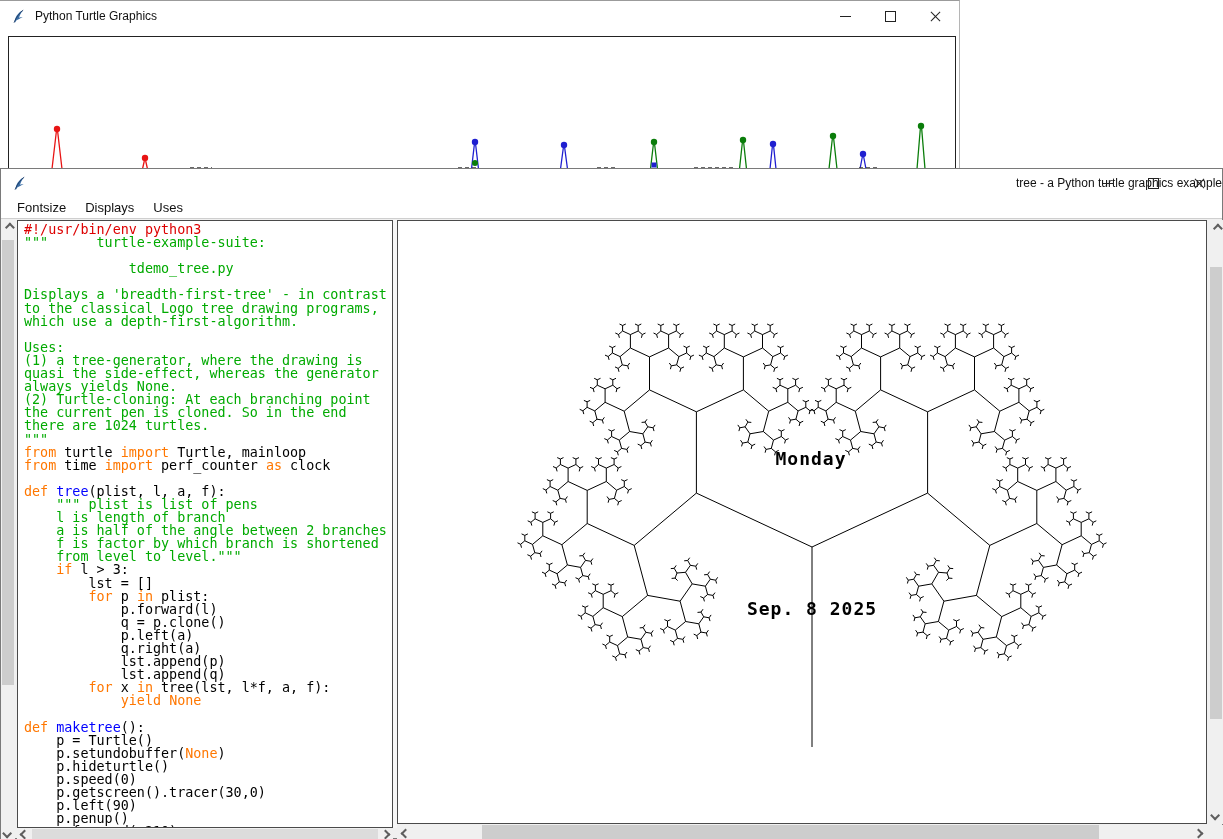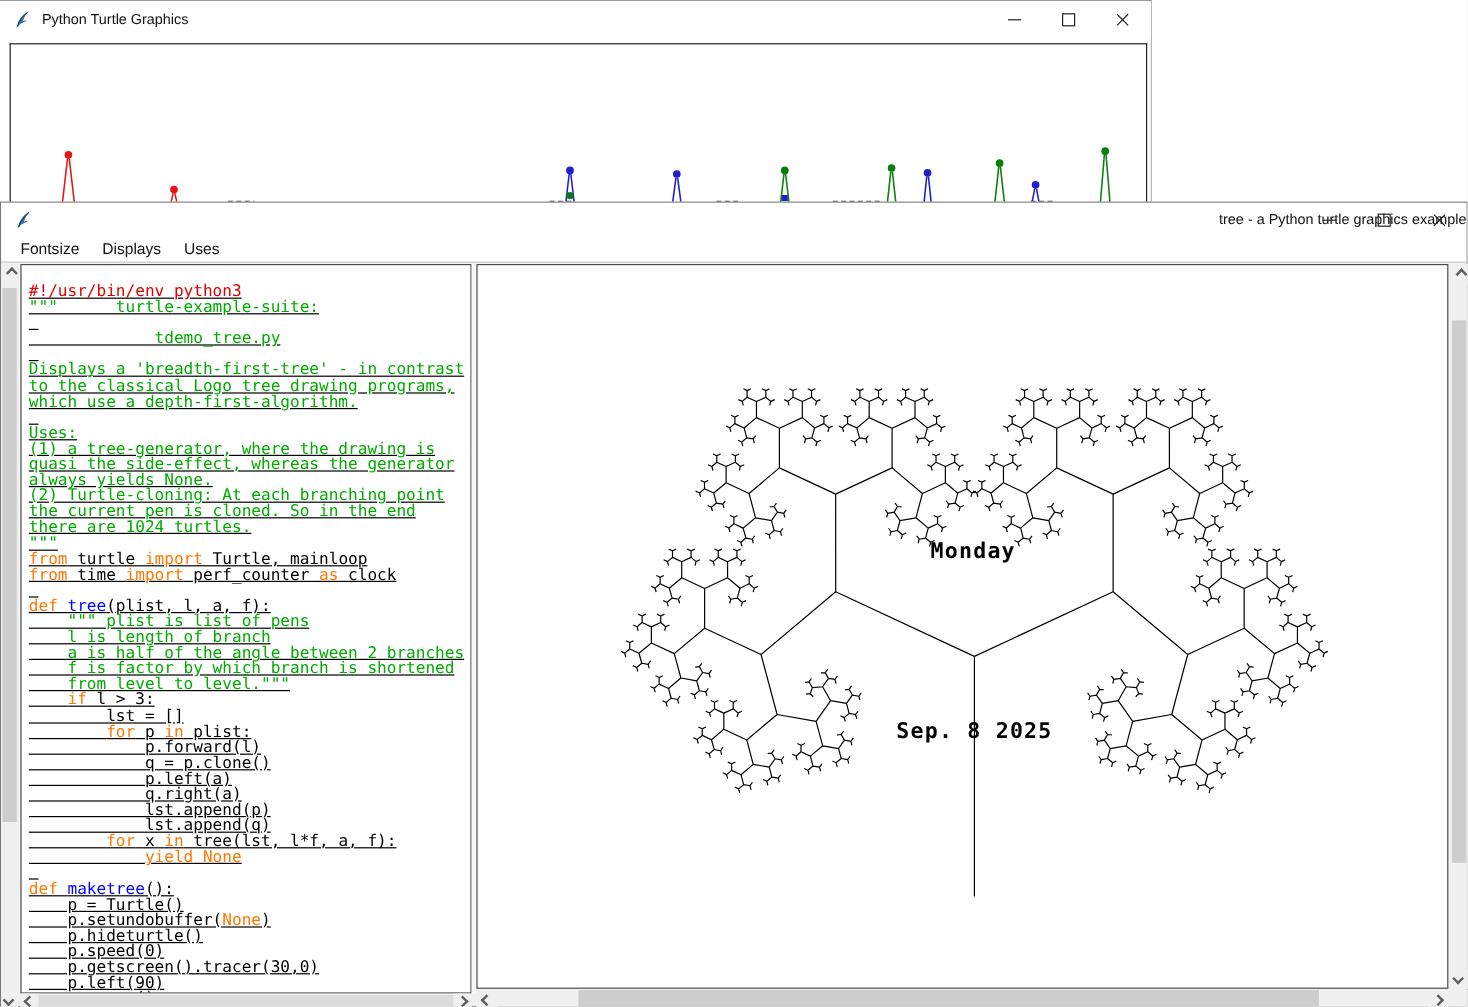--- a/index.html
+++ b/index.html
@@ -32,21 +32,21 @@
   #bg-window{position:absolute;left:0;top:0;width:959px;height:839px;background:#ffffff;border-top:1px solid #9b9b9b;border-right:1px solid #b5b5b5;}
   #bg-canvas{position:absolute;left:8px;top:35px;width:946px;height:133px;background:#ffffff;border:1px solid #222;border-bottom:none;}
   
   #fg-window{position:absolute;left:0;top:168px;width:1223px;height:671px;background:#f0f0f0;border:1px solid #7a7a7a;box-sizing:border-box;}
   #fg-titlebar{height:28px;justify-content:space-between;}
   #fg-menubar{position:absolute;left:0;top:28px;right:0;height:21px;background:#ffffff;display:flex;align-items:center;padding-left:9px;border-bottom:1px solid #e3e3e3;}
   .menu-item{font-size:13px;color:#111;padding:2px 7px;margin-right:5px;}
   #fg-content{position:absolute;left:0;top:49px;right:0;bottom:0;background:#f0f0f0;border-top:1px solid #cfcfcf;}
   
   #code-pane{position:absolute;left:16px;top:1px;width:376px;height:608px;background:#ffffff;border:1px solid #4a4a4a;box-sizing:border-box;overflow:hidden;}
-  #code-text{position:absolute;left:0;top:0;right:0;bottom:0;padding:16px 0 0 6px;font-family:"DejaVu Sans Mono",monospace;font-size:13.4px;line-height:13.1px;white-space:pre;text-decoration:underline;}
+  #code-text{position:absolute;left:0;top:0;right:0;bottom:0;padding:2px 0 0 6px;font-family:"DejaVu Sans Mono",monospace;font-size:13.4px;line-height:13.1px;white-space:pre;}
   .code-line{height:13.1px;}
   #pane-gap{position:absolute;left:392px;top:1px;width:4px;height:608px;background:#f7f7f7;}
   
   #canvas-pane{position:absolute;left:396px;top:1px;width:810px;height:604px;background:#ffffff;border:1px solid #4a4a4a;box-sizing:border-box;}
   
   #code-vsb{left:0;top:1px;width:14px;height:621px;}
   #code-vsb .arrow{left:0;width:14px;height:15px;}
   #code-hsb{left:16px;top:609px;width:376px;height:13px;}
   #code-hsb .arrow{top:0;width:15px;height:13px;}
   #canvas-hsb{left:396px;top:606px;width:810px;height:16px;}

